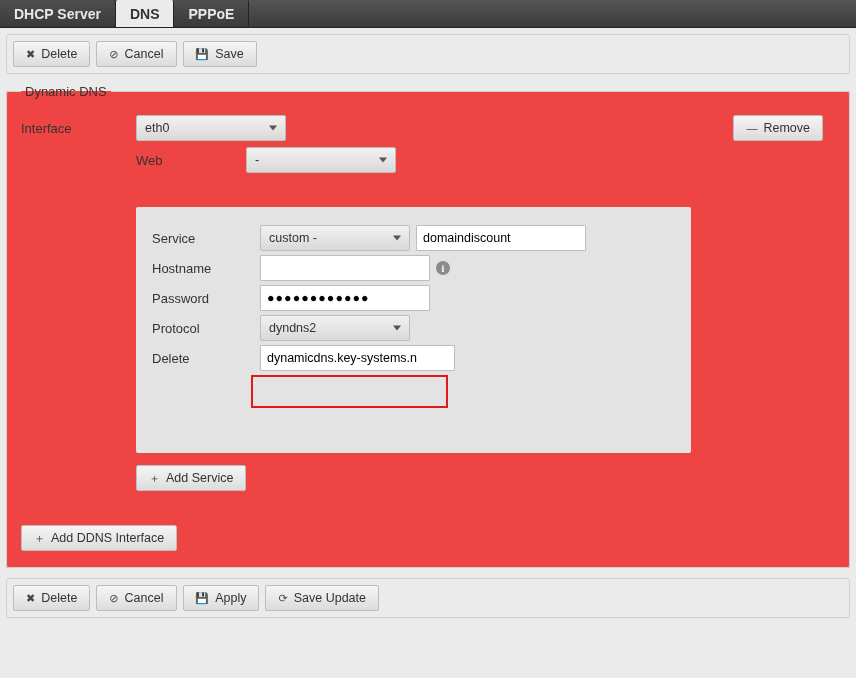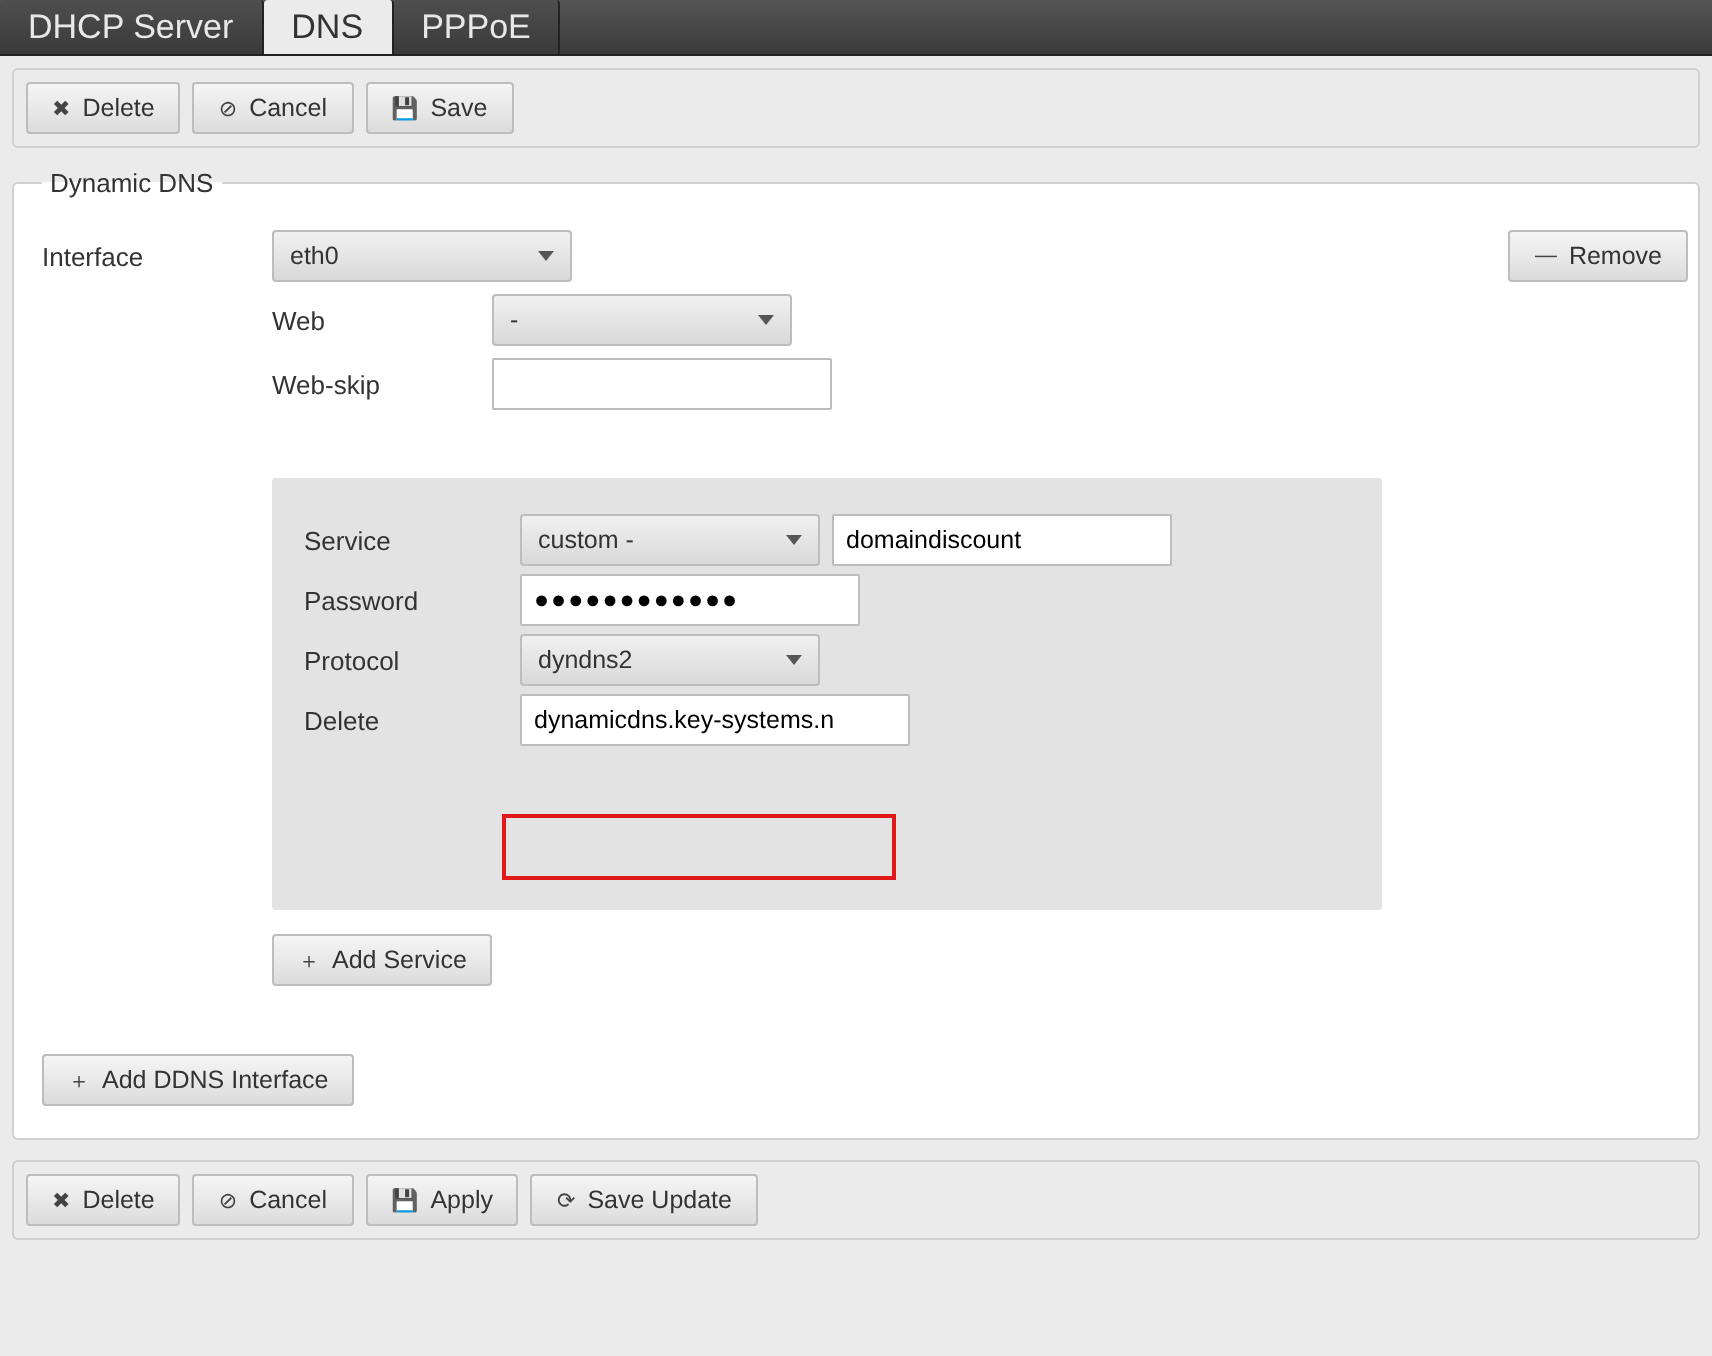--- a/index.html
+++ b/index.html
@@ -17,25 +17,26 @@
     height: 28px;
     background: linear-gradient(#555,#3a3a3a);
     border-bottom: 1px solid #222;
   }
   .tab {
     display: flex;
     align-items: center;
     padding: 0 14px;
     color: #e8e8e8;
     border-right: 1px solid #222;
-    font-size: 17px;
+    font-size: 14px;
     background: linear-gradient(#4e4e4e,#3a3a3a);
     cursor: pointer;
     border-top-left-radius: 2px;
     border-top-right-radius: 2px;
+    font-weight: bold;
   }
   .tab.active {
     background: #ebebeb;
     color: #333;
   }
   .toolbar {
     display: flex;
     gap: 6px;
     padding: 6px;
     border: 1px solid #d0d0d0;
@@ -54,22 +55,22 @@
     border-radius: 2px;
     font-size: 12.5px;
     color: #333;
     cursor: pointer;
   }
   .btn .glyph { font-size: 11px; color: #444; }
   fieldset.panel {
     margin: 0 6px 10px 6px;
     border: 1px solid #d0d0d0;
     border-radius: 3px;
-    padding: 16px 5px 16px 14px;
-    background: #ffffff;
+    padding: 16px 26px 16px 14px;
+    background: #ef4444;
   }
   fieldset.panel > legend {
     padding: 0 4px;
     font-size: 13px;
     color: #333;
   }
   .row {
     display: grid;
     grid-template-columns: 115px 1fr auto;
     align-items: center;
@@ -214,40 +215,41 @@
   <div class="subrow">
     <div class="label">Web</div>
     <div>
       <div class="select small">
         <span>-</span>
         <span class="caret"></span>
       </div>
     </div>
   </div>
 
-  <div class="subrow">
-    <div class="label">Web-skip</div>
-    <div>
-      <input class="text-input med" value="" style="">
-    </div>
-  </div>
 
   <div class="service-card-wrap">
     <div class="service-card">
       <div class="srow">
         <div class="label">Service</div>
         <div style="display:flex;gap:6px;">
           <div class="select" style="width:150px">
             <span>custom -</span>
             <span class="caret"></span>
           </div>
           <input class="text-input" style="width: 170px;" value="domaindiscount">
         </div>
       </div>
 
+      <div class="srow">
+        <div class="label">Hostname</div>
+        <div style="display:flex;align-items:center;">
+          <input class="text-input wide blurred" value="" style="">
+          <span class="info-dot">i</span>
+        </div>
+      </div>
 
 
       <div class="srow">
         <div class="label">Password</div>
         <div>
           <input class="text-input wide" style="letter-spacing: 1px;" value="●●●●●●●●●●●●">
         </div>
       </div>
 
       <div class="srow">

